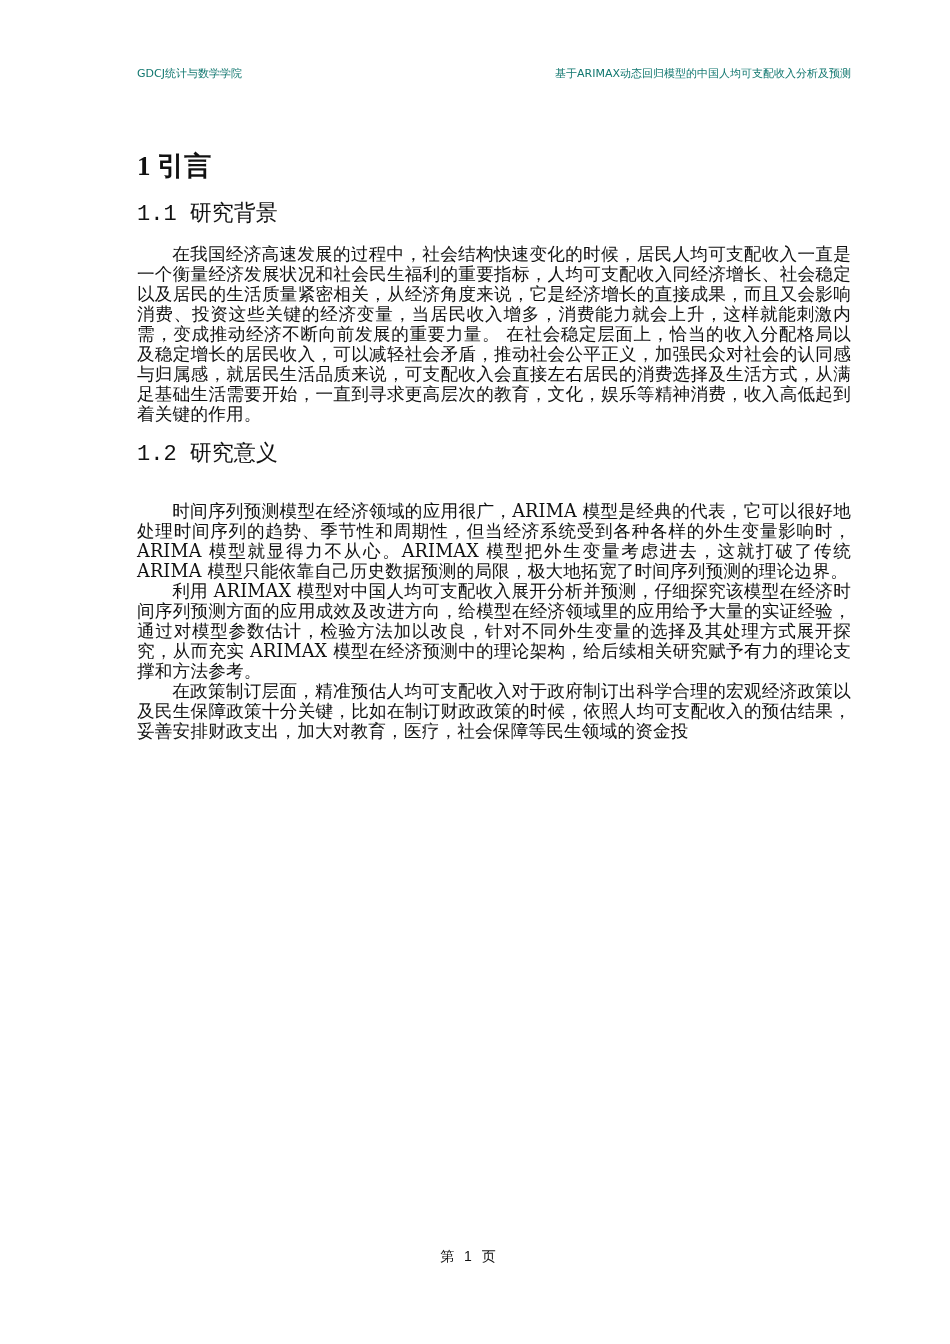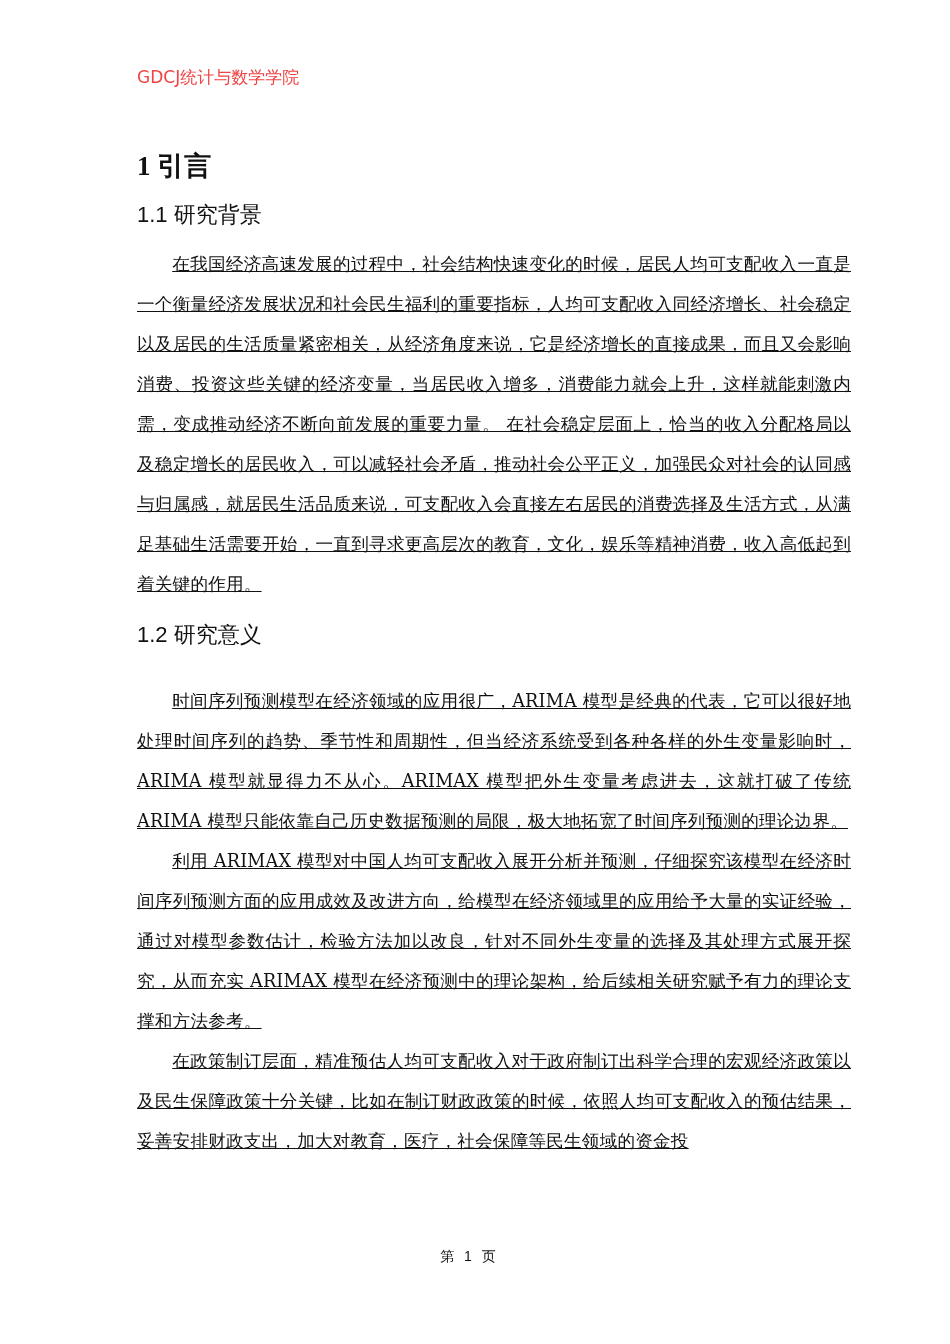--- a/index.html
+++ b/index.html
@@ -1,39 +1,40 @@
 <!DOCTYPE html>
 <html><head>
 <meta charset="utf-8">
 <style>
   html, body { margin: 0; padding: 0; background: #ffffff; }
   body { width: 950px; height: 1344px; position: relative; overflow: hidden;
          font-family: "DejaVu Serif", "Liberation Serif", serif; color: #111; }
   .header { position: absolute; top: 66px; left: 137px; right: 99px; height: 22px;
-            font-family: "DejaVu Sans", "Liberation Sans", sans-serif; font-size: 17px; color: #ef4444; }
+            font-family: "DejaVu Sans", "Liberation Sans", sans-serif; font-size: 11px; color: #0f766e; }
   .header .left { position: absolute; left: 0; top: 0; }
   .header .right { position: absolute; right: 0; top: 0; }
   .content { position: absolute; top: 146px; left: 137px; width: 714px; }
   h1 { font-family: Liberation Serif, serif; font-weight: bold;
        font-size: 27px; margin: 0; height: 40px; line-height: 40px; }
-  h2 { font-family: Liberation Sans, sans-serif; font-weight: normal;
+  h2 { font-family: Liberation Mono, monospace; font-weight: normal;
        font-size: 22px; margin: 0; line-height: 34px; }
   h2.h-bg { margin-top: 12px; margin-bottom: 12px; }
   h2.h-sig { margin-top: 14px; margin-bottom: 29px; }
-  p { margin: 0; font-size: 17.6px; line-height: 40px; text-indent: 2em;
-      text-align: justify; text-justify: inter-character; letter-spacing: 0.2px; text-decoration: underline; }
+  p { margin: 0; font-size: 17.6px; line-height: 20px; text-indent: 2em;
+      text-align: justify; text-justify: inter-character; letter-spacing: 0.2px; }
   .footer { position: absolute; top: 1248px; left: 0; width: 936px; text-align: center;
             font-family: "Liberation Sans", "DejaVu Sans", sans-serif; font-size: 14px; color: #111; }
   .footer span { margin: 0 3px; }
 </style>
 </head>
 <body>
 
 <div class="header">
   <span class="left">GDCJ统计与数学学院</span>
+  <span class="right">基于ARIMAX动态回归模型的中国人均可支配收入分析及预测</span>
 </div>
 
 <div class="content">
   <h1>1 引言</h1>
 
   <h2 class="h-bg">1.1 研究背景</h2>
   <p>在我国经济高速发展的过程中，社会结构快速变化的时候，居民人均可支配收入一直是一个衡量经济发展状况和社会民生福利的重要指标，人均可支配收入同经济增长、社会稳定以及居民的生活质量紧密相关，从经济角度来说，它是经济增长的直接成果，而且又会影响消费、投资这些关键的经济变量，当居民收入增多，消费能力就会上升，这样就能刺激内需，变成推动经济不断向前发展的重要力量。 在社会稳定层面上，恰当的收入分配格局以及稳定增长的居民收入，可以减轻社会矛盾，推动社会公平正义，加强民众对社会的认同感与归属感，就居民生活品质来说，可支配收入会直接左右居民的消费选择及生活方式，从满足基础生活需要开始，一直到寻求更高层次的教育，文化，娱乐等精神消费，收入高低起到着关键的作用。</p>
 
   <h2 class="h-sig">1.2 研究意义</h2>
   <p>时间序列预测模型在经济领域的应用很广，ARIMA 模型是经典的代表，它可以很好地处理时间序列的趋势、季节性和周期性，但当经济系统受到各种各样的外生变量影响时，ARIMA 模型就显得力不从心。ARIMAX 模型把外生变量考虑进去，这就打破了传统 ARIMA 模型只能依靠自己历史数据预测的局限，极大地拓宽了时间序列预测的理论边界。</p>

